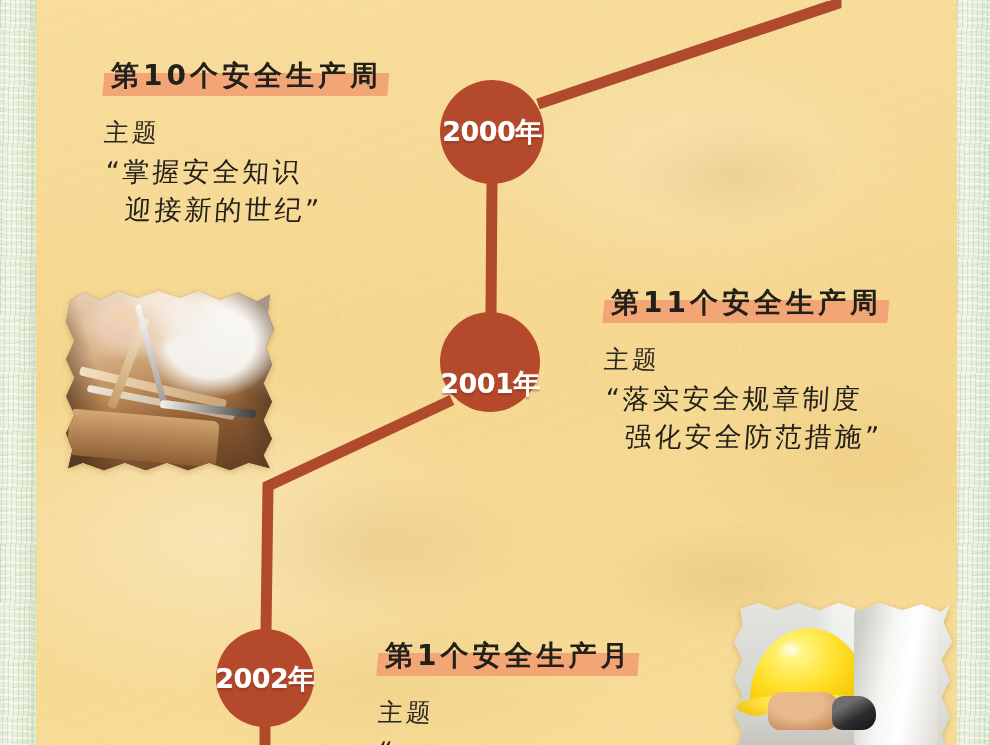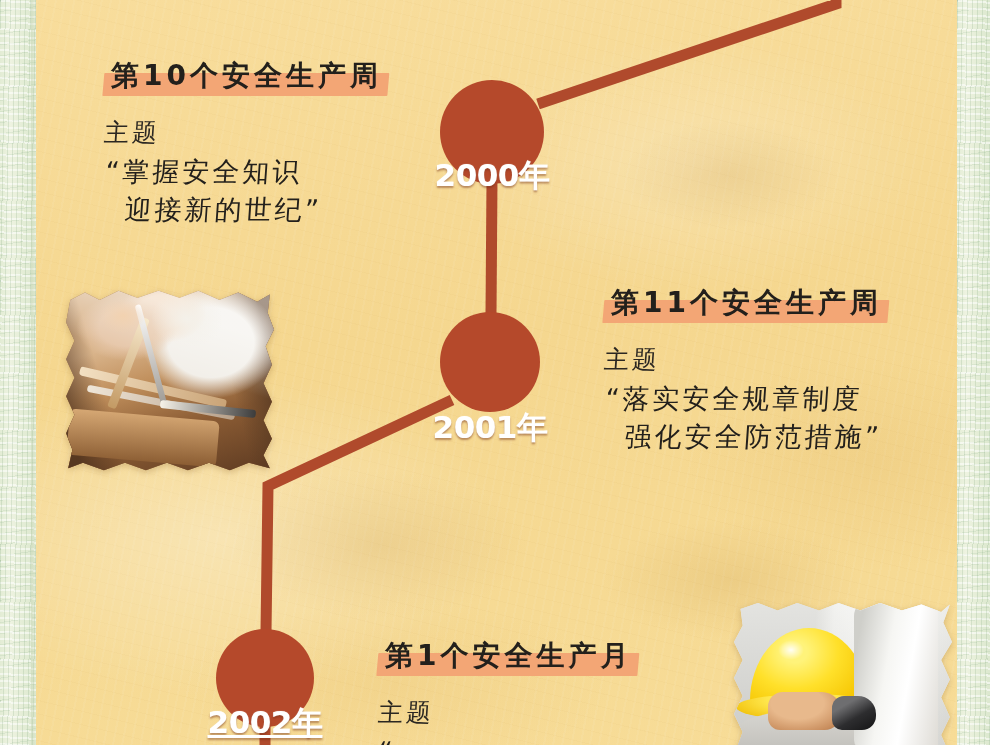--- a/index.html
+++ b/index.html
@@ -81,32 +81,31 @@
     left: 0; top: 0;
     width: 990px; height: 745px;
     pointer-events: none;
   }
 
   
   .year-label {
     position: absolute;
     color: #ffffff;
     font-weight: 700;
-    font-size: 31px;
+    font-size: 27px;
     letter-spacing: -0.5px;
     white-space: nowrap;
     transform: translate(-50%, -50%);
     text-shadow:
        0 2px 2px rgba(110,40,18,.45),
        0 0 1px rgba(255,255,255,.7);
-    margin-top: 44px;
   }
   #year-2000-label { left: 492px; top: 132px; }
   #year-2001-label { left: 490px; top: 384px; }
-  #year-2002-label { left: 265px; top: 679px; text-decoration: underline; }
+  #year-2002-label { left: 265px; top: 679px; }
 
   
   .entry { position: absolute; }
 
   .entry-heading {
     position: relative;
     display: inline-block;
     font-family: "DejaVu Sans", "Liberation Sans", sans-serif;
     font-size: 28px;
     font-weight: 700;

